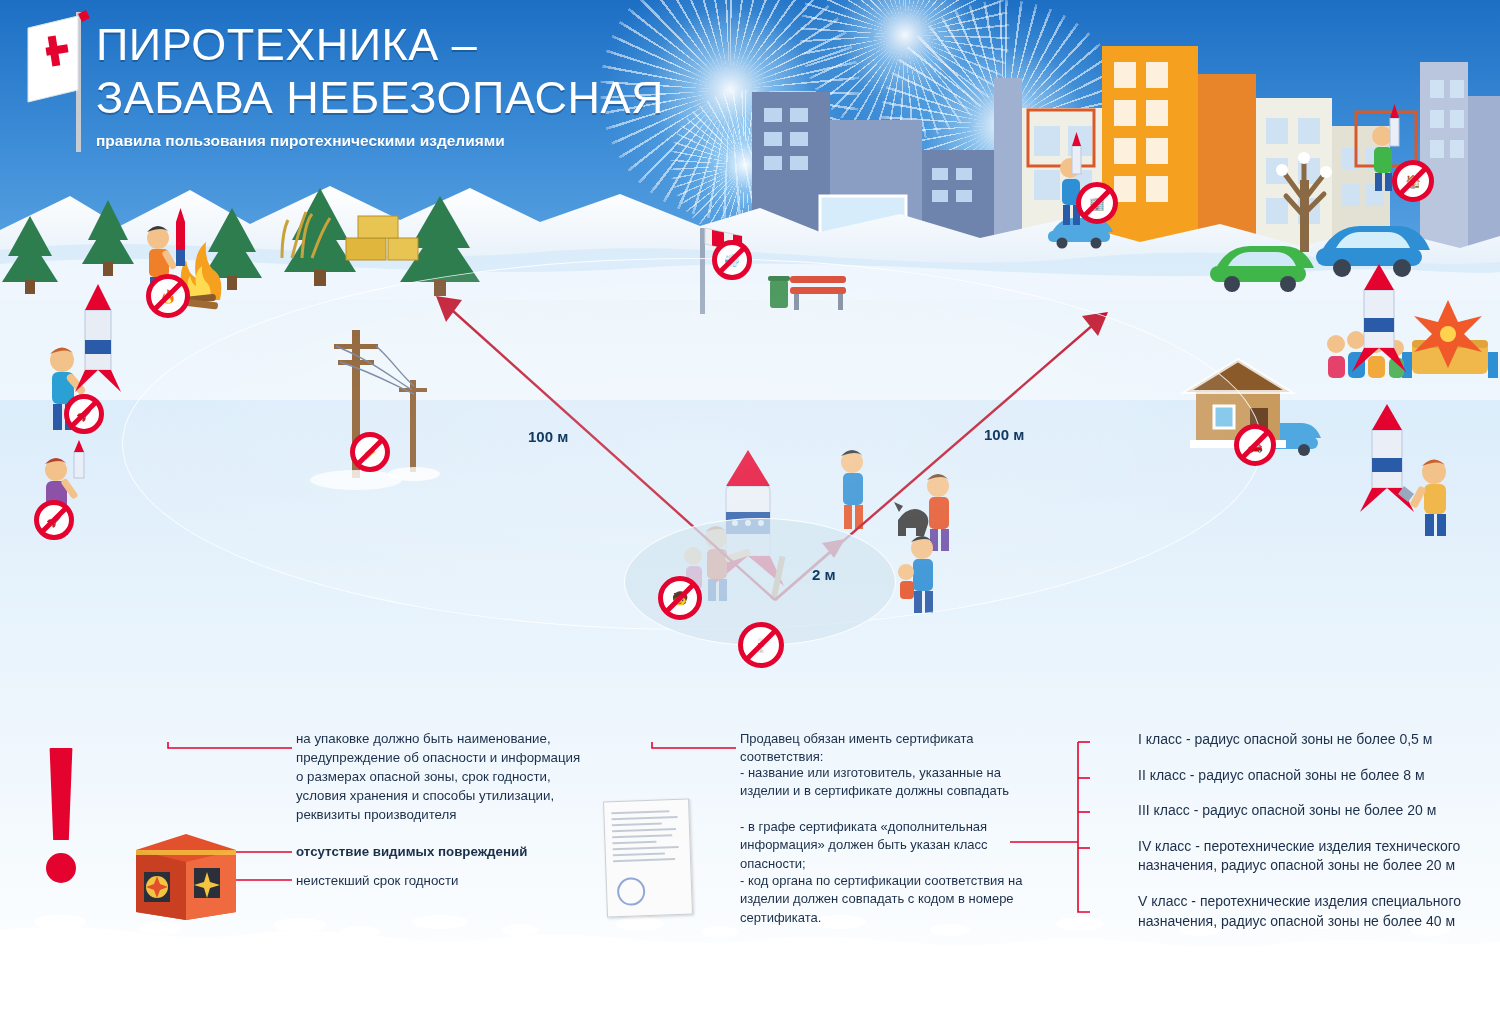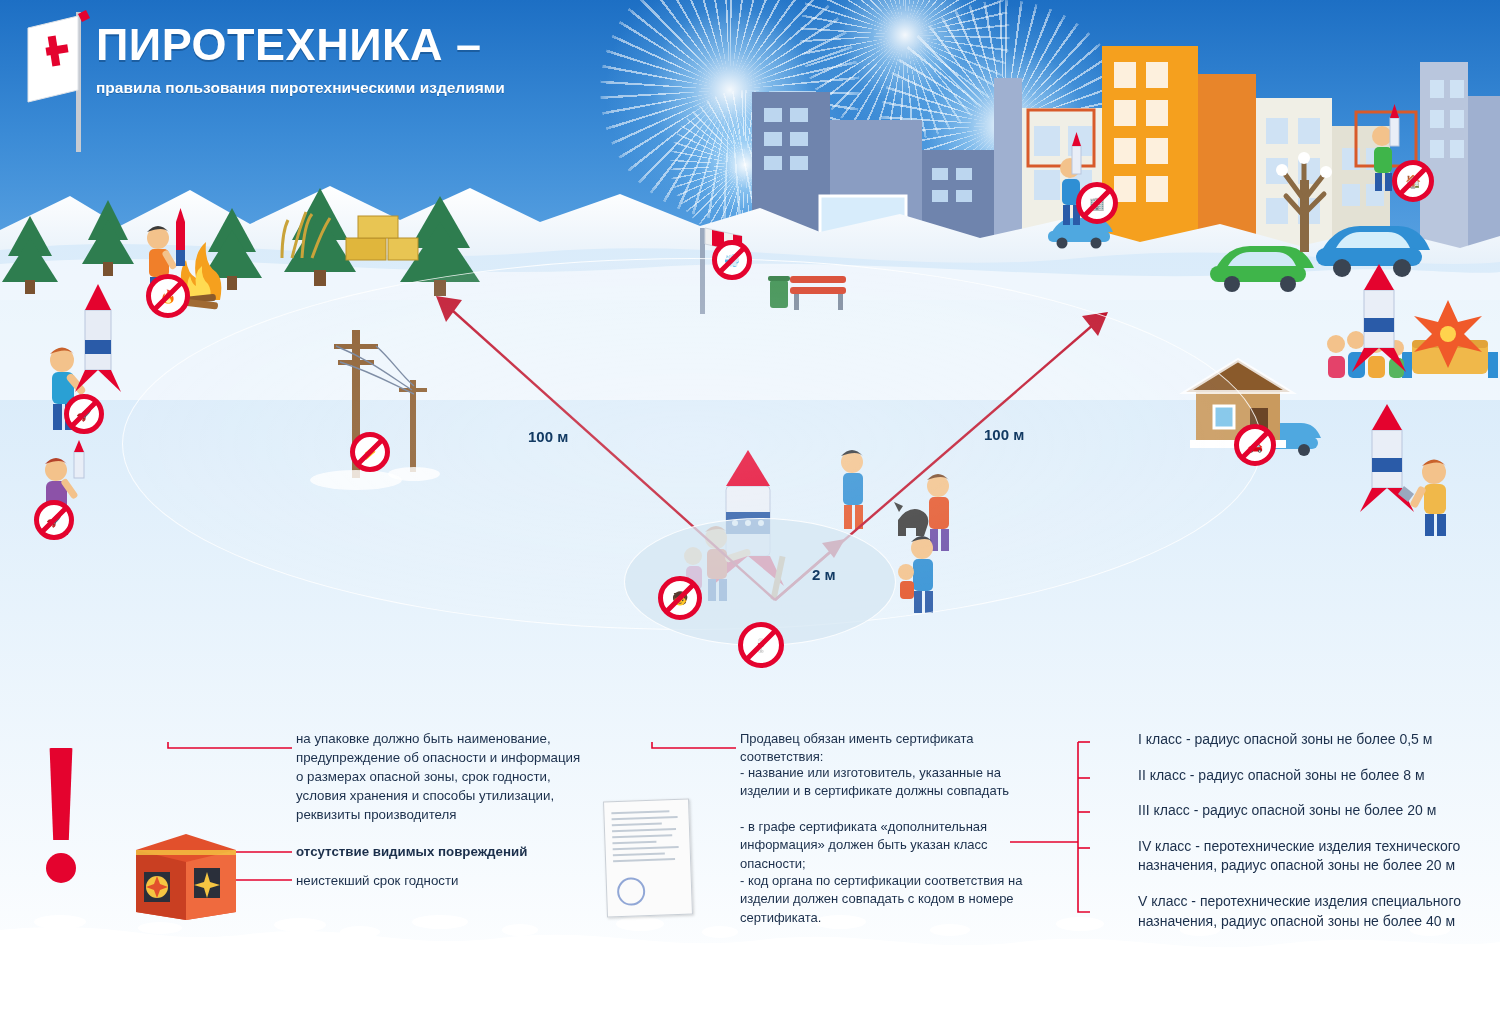--- a/index.html
+++ b/index.html
@@ -32,21 +32,21 @@
     background:
       repeating-conic-gradient(rgba(255,255,255,0.75) 0deg 1.2deg, rgba(255,255,255,0) 1.2deg 7deg);
     -webkit-mask-image: radial-gradient(circle, rgba(0,0,0,0) 8%, rgba(0,0,0,1) 30%, rgba(0,0,0,0.85) 65%, rgba(0,0,0,0) 78%);
             mask-image: radial-gradient(circle, rgba(0,0,0,0) 8%, rgba(0,0,0,1) 30%, rgba(0,0,0,0.85) 65%, rgba(0,0,0,0) 78%);
     opacity: .85;
   }
 
   
   .header { position: absolute; left: 96px; top: 22px; width: 620px; z-index: 40; }
   .title-l1, .title-l2 {
-    color: #ffffff; font-weight: bold; letter-spacing: .5px;
+    color: #ffffff; font-weight: normal; letter-spacing: .5px;
     text-shadow: 0 2px 0 rgba(12,60,110,.45);
     line-height: 1.0;
   }
   .title-l1 { font-size: 45px; }
   .title-l2 { font-size: 45px; margin-top: 8px; }
   .subtitle {
     margin-top: 12px; color: #ffffff; font-size: 15.5px; font-weight: bold;
     text-shadow: 0 1px 0 rgba(12,60,110,.4);
   }
   .flag { position: absolute; left: 16px; top: 6px; width: 76px; height: 150px; z-index: 41; }
@@ -515,20 +515,21 @@
       <rect x="60" y="6" width="5" height="140" fill="#c7cbd2"></rect>
       <path d="M62 10 L12 22 L12 96 L62 84 Z" fill="#ffffff" stroke="#dfe3e8"></path>
       <rect x="30" y="40" width="22" height="8" fill="#e4032e" transform="rotate(-9 41 44)"></rect>
       <rect x="34" y="30" width="8" height="30" fill="#e4032e" transform="rotate(-9 38 45)"></rect>
       <path d="M62 8 L70 4 L74 12 L66 16 Z" fill="#e4032e"></path>
     </svg>
   </div>
 
   <div class="header">
     <div class="title-l1">ПИРОТЕХНИКА –</div>
+    <div class="title-l2">ЗАБАВА НЕБЕЗОПАСНАЯ</div>
     <div class="subtitle">правила пользования пиротехническими изделиями</div>
   </div>
 
   <div class="zone-outer"></div>
   <div class="zone-inner"></div>
 
   <div class="dist-label" style="left:528px; top:428px;">100 м</div>
   <div class="dist-label" style="left:984px; top:426px;">100 м</div>
   <div class="dist-label" style="left:812px; top:566px;">2 м</div>
 

